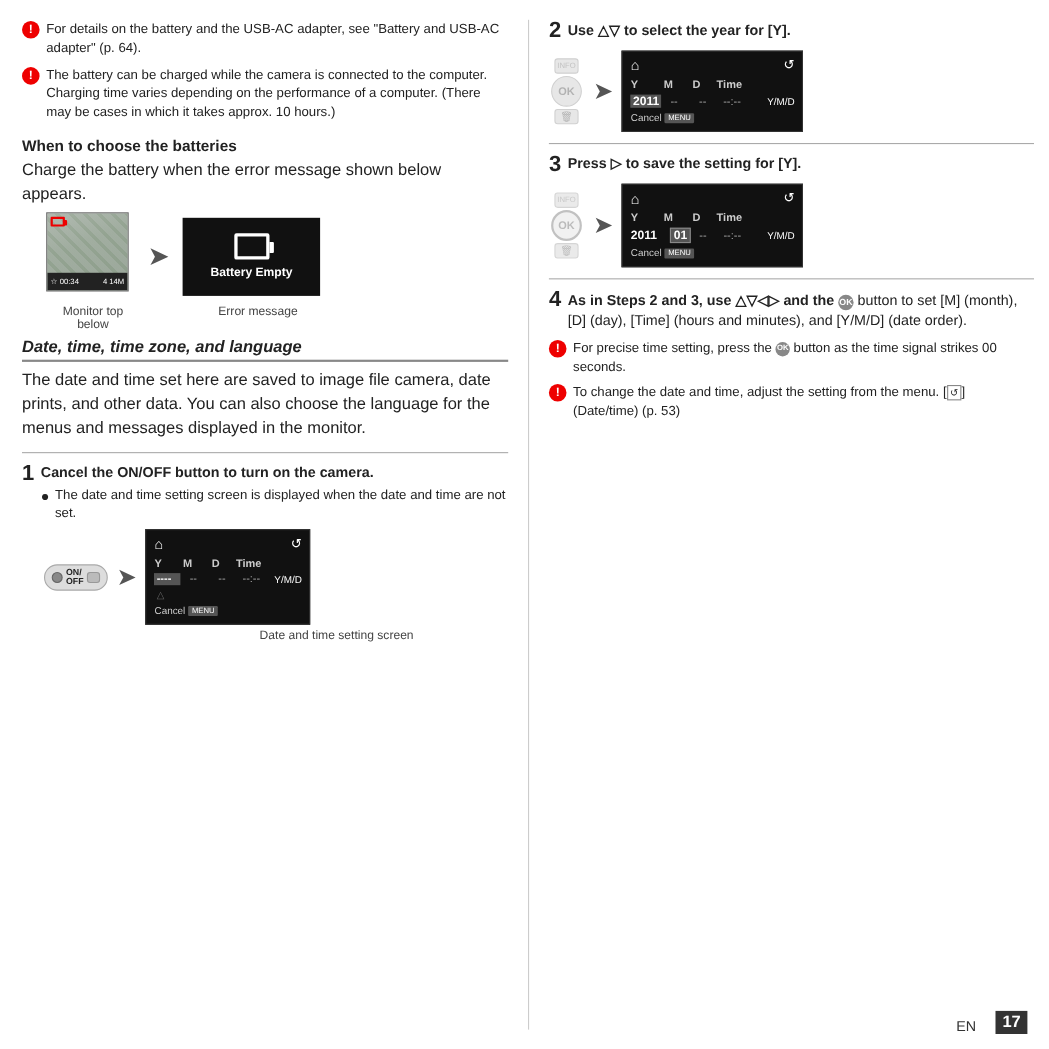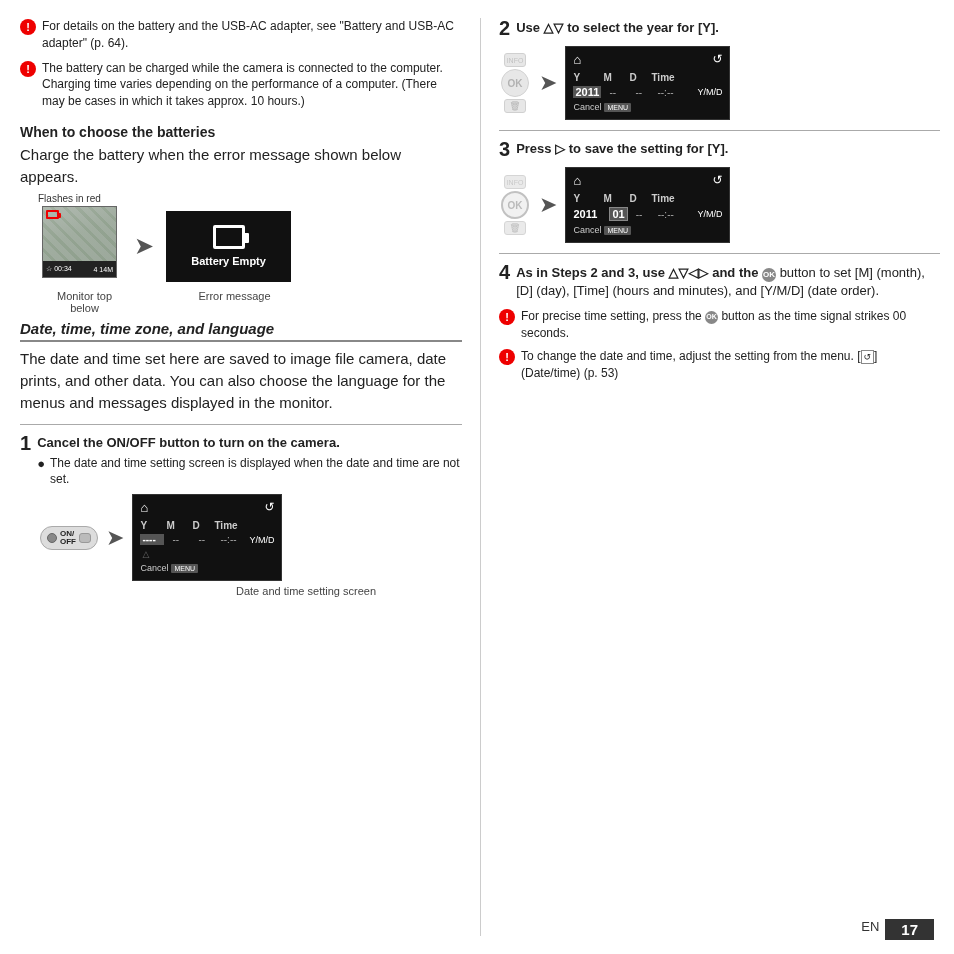--- a/index.html
+++ b/index.html
@@ -156,33 +156,33 @@
       justify-content: center;
       font-size: 8px;
       color: #555;
     }
     
     .page-num-area {
       position: absolute;
       bottom: 14px;
       right: 20px;
       display: flex;
-      align-items: flex-start;
-      gap: 6px;
+      align-items: flex-end;
+      gap: 18px;
     }
     .page-en {
       font-size: 13px;
       color: #333;
     }
     .page-num-box {
       background: #333;
       color: #fff;
       font-size: 15px;
       font-weight: bold;
-      padding: 2px 16px;
+      padding: 2px 6px;
     }
     .right-col-inner {
       padding-top: 2px;
     }
     .step-right {
       margin-bottom: 8px;
     }
     .step-diagram-right {
       display: flex;
       align-items: center;
@@ -211,21 +211,20 @@
 
     <div class="notice-row">
       <div class="notice-icon">!</div>
       <div class="notice-text">The battery can be charged while the camera is connected to the computer. Charging time varies depending on the performance of a computer. (There may be cases in which it takes approx. 10 hours.)</div>
     </div>
 
     <div class="section-title">When to choose the batteries</div>
     <div class="section-body">Charge the battery when the error message shown below appears.</div>
 
     <div style="margin-left:14px; position:relative;">
-      <div style="font-size:10px; color:#333; margin-bottom:2px; margin-left:4px;">Flashes in red</div>
 
       <div style="display:flex; align-items:center; gap:12px;">
 
         <div style="position:relative; width:88px; height:80px; flex-shrink:0;">
           <div style="position:absolute; top:0; left:0; width:4px; height:20px; border-left:1px solid #555; border-bottom:1px solid #555; top:6px; left:14px;"></div>
           <div style="width:75px; height:72px; background: linear-gradient(160deg,#b0b8b0 0%,#8a9a88 40%,#7a8a79 100%); border:1px solid #666; position:relative; overflow:hidden; margin-left:8px;">
             <div style="position:absolute; inset:0; background: repeating-linear-gradient(45deg,#9aaa98,#9aaa98 3px,#b0bab0 3px,#b0bab0 9px); opacity:0.6;"></div>
 
             <div style="position:absolute; top:3px; left:3px; width:13px; height:9px; border:2px solid #ee0000; border-radius:1px; background:transparent;">
               <div style="position:absolute; right:-4px; top:1px; width:3px; height:5px; background:#ee0000; border-radius:0 1px 1px 0;"></div>

